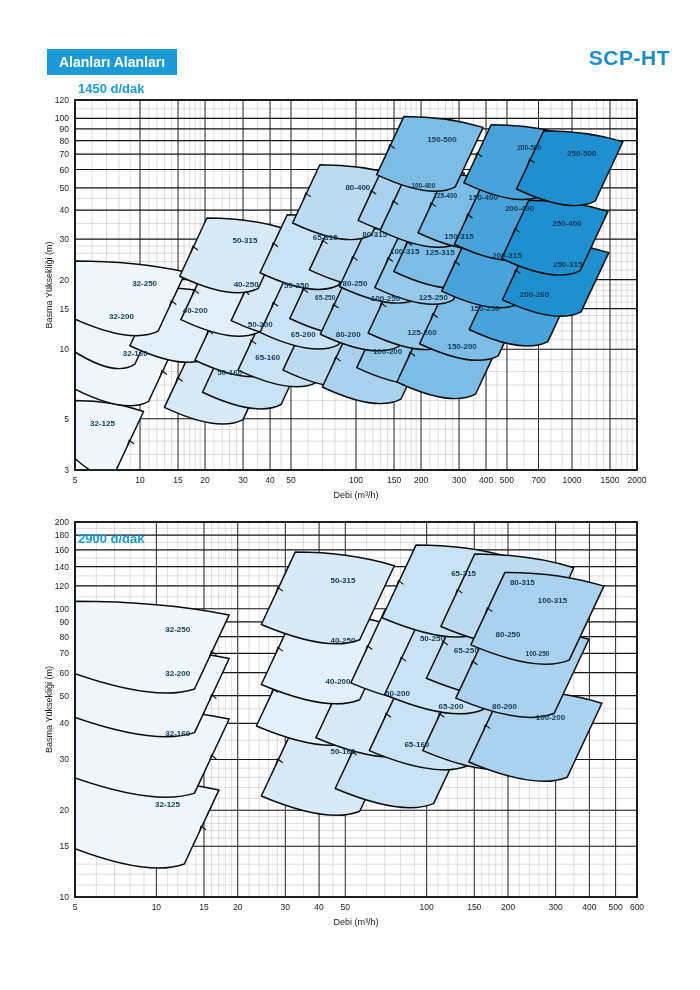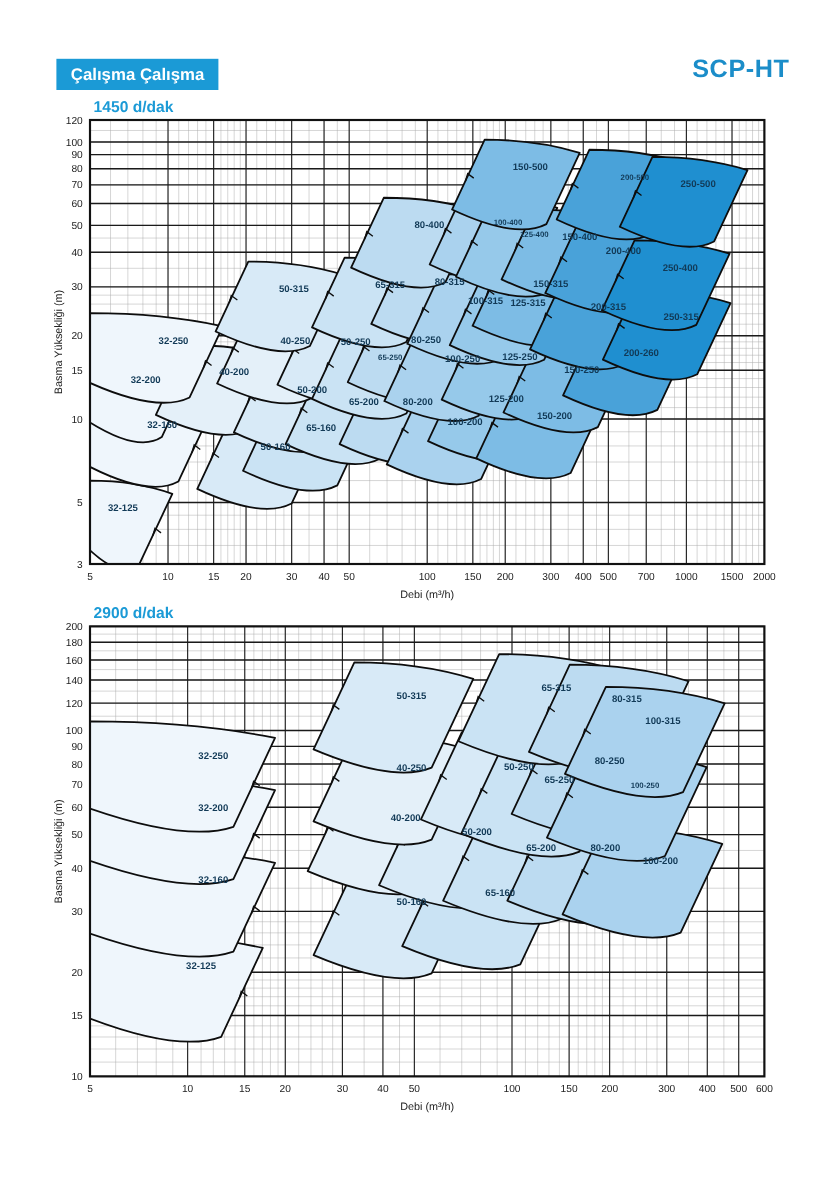--- a/index.html
+++ b/index.html
@@ -1,35 +1,35 @@
 <!DOCTYPE html>
 <html><head>
 <meta charset="utf-8">
 <style>
   html,body{margin:0;padding:0;background:#fff;}
   .page{position:relative;width:700px;height:990px;background:#fff;overflow:hidden;
         font-family:"Liberation Sans",sans-serif;}
   .header-badge{position:absolute;left:47px;top:49px;height:26px;line-height:26px;
         padding:0 12px;font-size:14px;font-weight:bold;color:#fff;}
-  .product{position:absolute;right:42px;top:46px;font-size:21px;font-weight:bold;letter-spacing:.5px;}
+  .product{position:absolute;right:30px;top:46px;font-size:21px;font-weight:bold;letter-spacing:.5px;}
   .chart-title{position:absolute;left:78px;font-size:13px;font-weight:bold;}
   .t1{top:81px;}
   .t2{top:503px;}
   svg text{font-family:"Liberation Sans",sans-serif;}
 </style>
 </head>
 <body>
 
 <div class="page">
   <div class="header-badge" style="background: rgb(27, 154, 214); color: rgb(255, 255, 255);">
-    <span>Çalışma Çalışma</span>
+    <span>Alanları Alanları</span>
   </div>
   <div class="product" style="color: rgb(27, 141, 201);">SCP-HT</div>
   <div class="chart-title t1" style="color: rgb(27, 154, 214); text-align: center;">1450 d/dak</div>
-  <div class="chart-title t2" style="color: rgb(27, 154, 214);">2900 d/dak</div>
+  <div class="chart-title t2" style="color: rgb(27, 154, 214); margin-top: 28px;">2900 d/dak</div>
   <svg id="charts" width="700" height="990" viewBox="0 0 700 990">
       <g>
         <clipPath id="clip0">
           <rect x="75" y="100" width="562" height="370"></rect>
         </clipPath>
         <g stroke="#555555" stroke-width="0.4" opacity="0.5">
           <line x1="92.10178106080276" y1="100" x2="92.10178106080276" y2="470"></line>
           <line x1="106.56113092121974" y1="100" x2="106.56113092121974" y2="470"></line>
           <line x1="119.08638948946164" y1="100" x2="119.08638948946164" y2="470"></line>
           <line x1="130.13445053003622" y1="100" x2="130.13445053003622" y2="470"></line>

